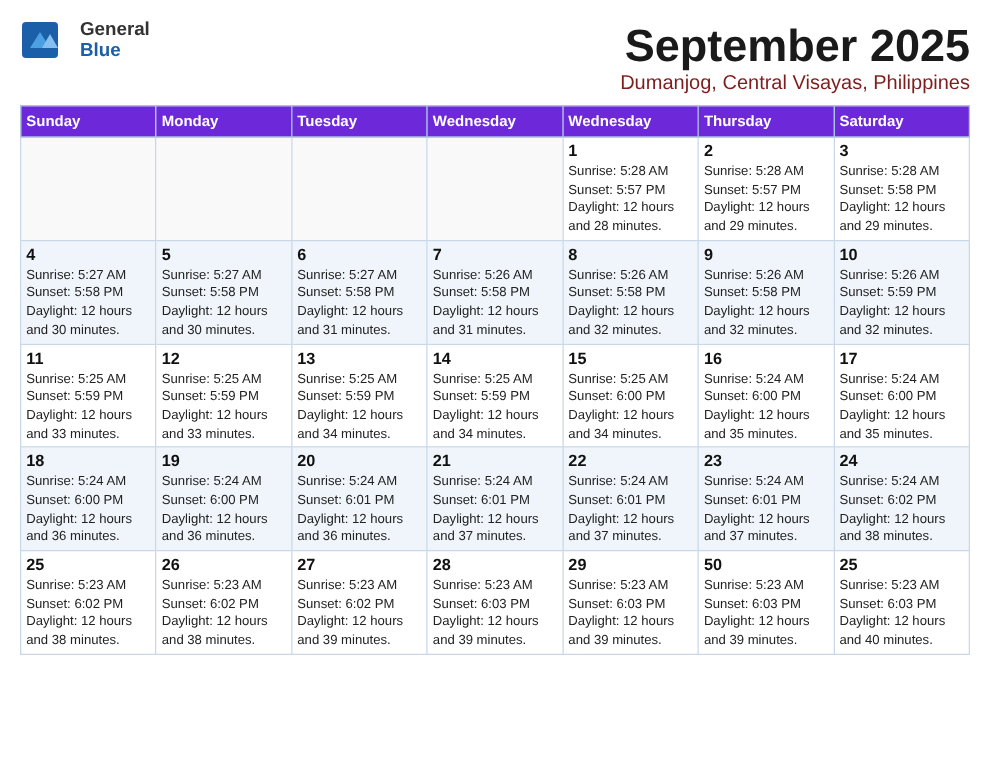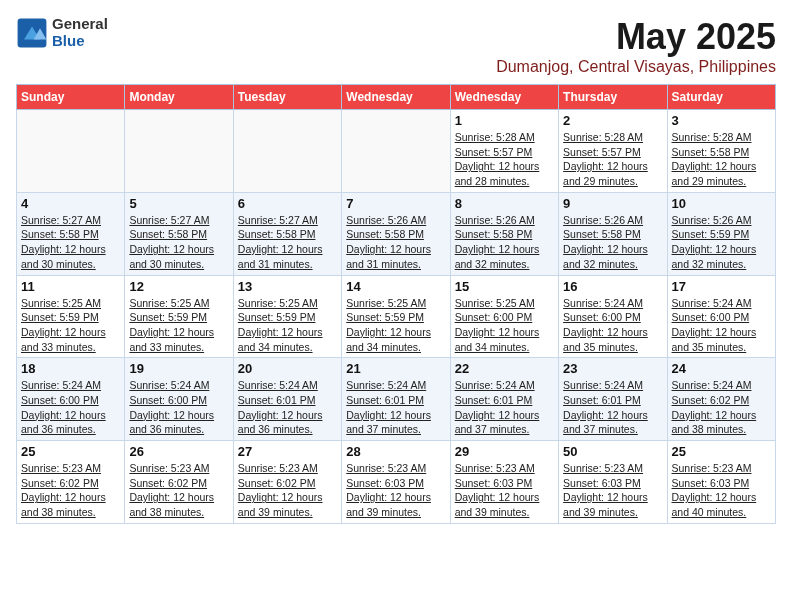--- a/index.html
+++ b/index.html
@@ -11,22 +11,22 @@
       padding: 16px;
     }
     .header {
       display: flex;
       justify-content: space-between;
       align-items: flex-start;
       margin-bottom: 8px;
     }
     .logo {
       display: flex;
-      align-items: flex-end;
-      gap: 4px;
+      align-items: flex-start;
+      gap: 16px;
     }
     .logo-text {
       display: flex;
       flex-direction: column;
       font-size: 15px;
       font-weight: bold;
       line-height: 1.1;
     }
     .logo-text .general { color: #333; }
     .logo-text .blue { color: #1a5fa8; }
@@ -45,21 +45,21 @@
     .location-title {
       font-size: 16px;
       color: #7f1d1d;
     }
     .calendar {
       width: 100%;
       border-collapse: collapse;
       font-size: 11px;
     }
     .calendar th {
-      background: #ef4444;
+      background: #6d28d9;
       color: #fff;
       padding: 5px 4px;
       text-align: left;
       font-size: 12px;
       border: 1px solid #aac4e0;
     }
     .calendar td {
       border: 1px solid #c8d8e8;
       vertical-align: top;
       padding: 3px 4px;
@@ -73,21 +73,20 @@
     .day-number {
       font-weight: bold;
       font-size: 13px;
       margin-bottom: 2px;
       color: #111;
     }
     .day-info {
       color: #222;
       font-size: 10.5px;
       line-height: 1.4;
-      text-decoration: underline;
     }
     .empty-cell {
       background: #f9f9f9 !important;
     }
     .row-even td { background: #eef3fa; }
     .row-odd td { background: #fff; }
   </style>
 </head>
 <body>
 
@@ -97,21 +96,21 @@
       <rect x="2" y="2" width="36" height="36" rx="4" fill="#1a5fa8"></rect>
       <polygon points="10,28 20,12 30,28" fill="#4aa0e0"></polygon>
       <polygon points="22,28 30,14 38,28" fill="#87c0f0"></polygon>
     </svg>
     <div class="logo-text">
       <span class="general">General</span>
       <span class="blue">Blue</span>
     </div>
   </div>
   <div class="title-block">
-    <div class="month-title">May 2025</div>
+    <div class="month-title">September 2025</div>
     <div class="location-title">Dumanjog, Central Visayas, Philippines</div>
   </div>
 </div>
 
 <table class="calendar">
   <thead>
     <tr>
     <th>Sunday</th>
         <th>Monday</th>
         <th>Tuesday</th>

